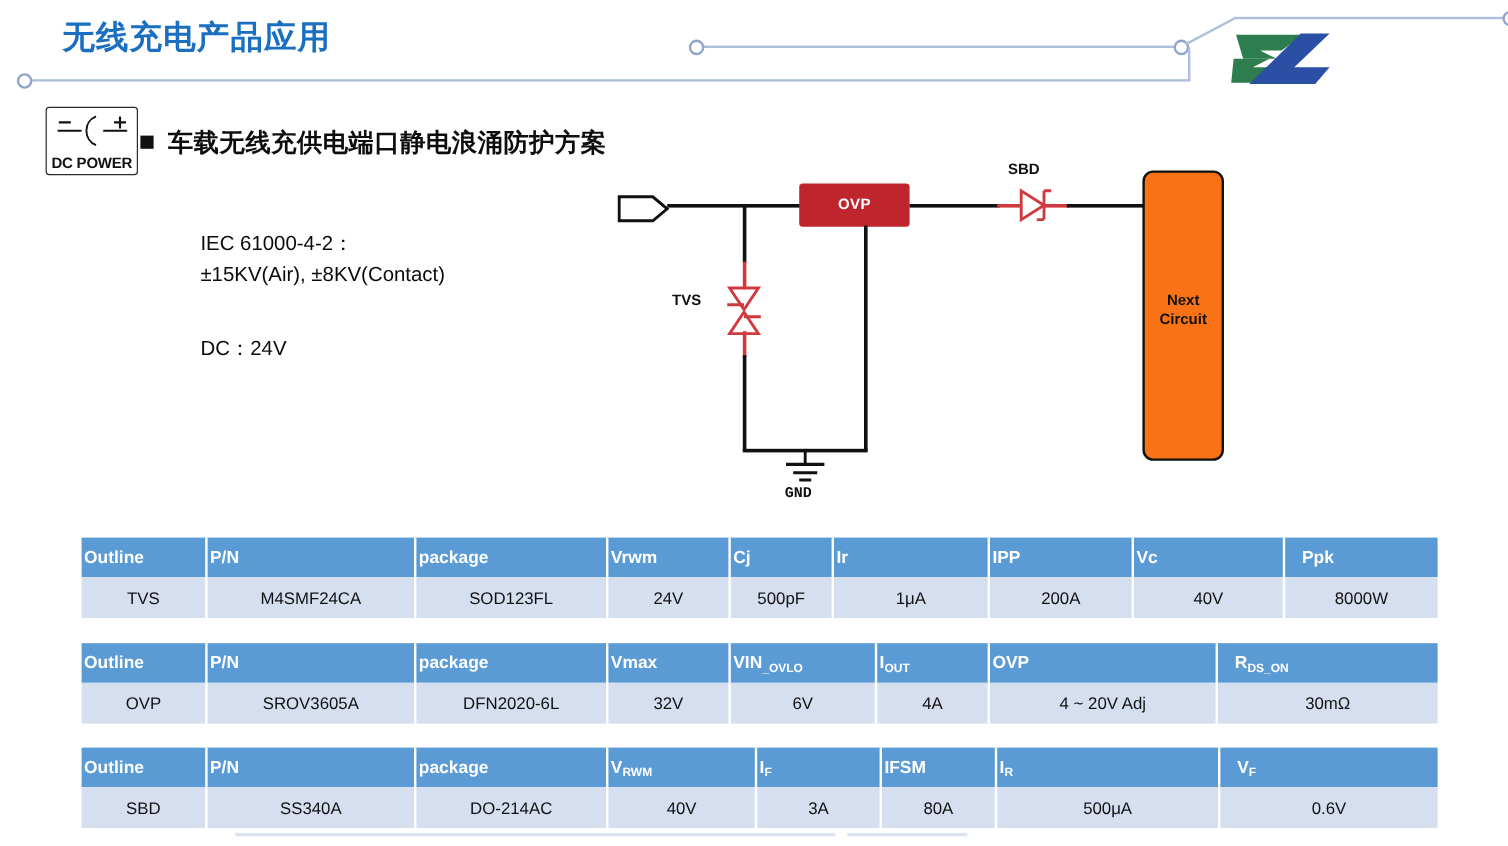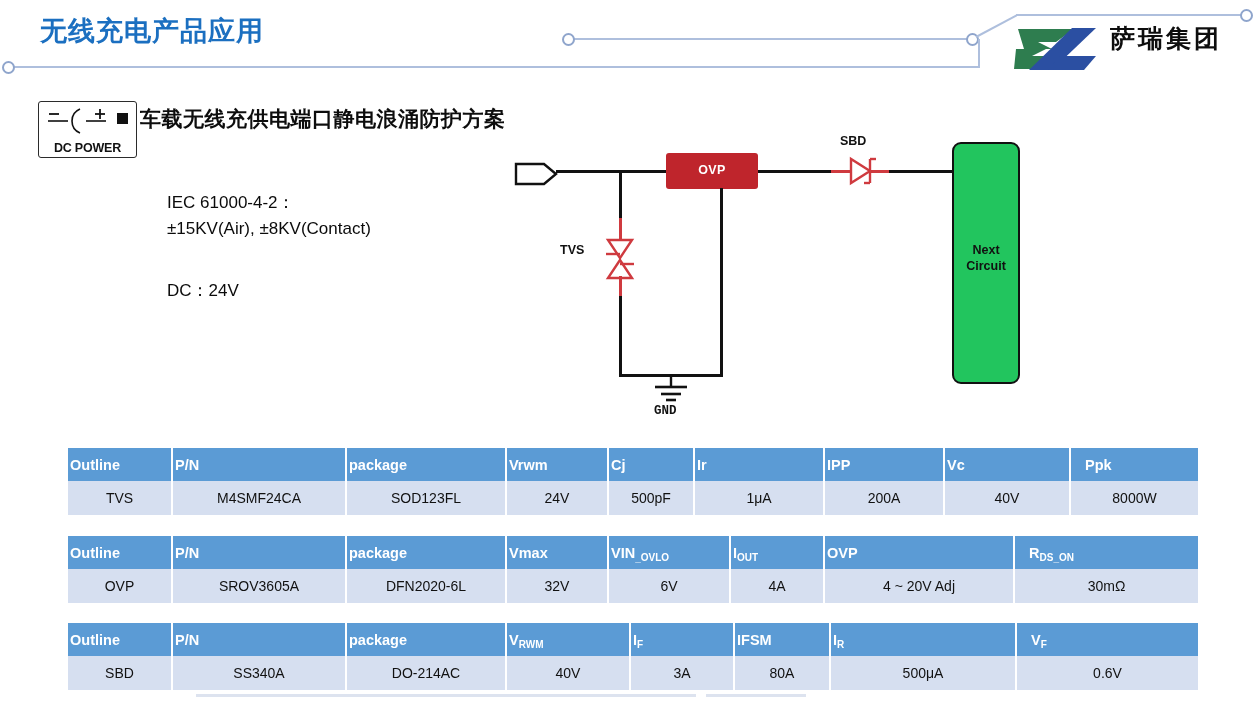--- a/index.html
+++ b/index.html
@@ -8,21 +8,21 @@
     background: #ffffff;
   }
   body {
     width: 1257px; height: 705px;
     position: relative; overflow: hidden;
     font-family: "Liberation Sans", "DejaVu Sans", sans-serif;
     color: #000;
   }
 
   
-  #header { position: absolute; left: 0; top: 0; width: 1104px; height: 92px; }
+  #header { position: absolute; left: 12px; top: 0; width: 1104px; height: 92px; }
 
   #page-title {
     position: absolute; left: 40px; top: 13px;
     font-size: 27px; font-weight: bold;
     color: #1B6FC0; letter-spacing: 1px;
     white-space: nowrap;
   }
 
   
   .hline { position: absolute; background: #aebfdd; height: 2px; }
@@ -48,24 +48,23 @@
   }
   #logo-en {
     position: absolute; left: 99px; top: 32px;
     font-size: 13.5px; letter-spacing: 2.6px; color: #3a3a3a;
     font-family: "Liberation Sans", "DejaVu Sans", sans-serif;
   }
 
   
   #dc-badge {
     position: absolute; left: 38px; top: 89px;
-    width: 99px; height: 57px;
+    width: 77px; height: 57px;
     border: 1.6px solid #2b2b2b; border-radius: 3px;
     background: #fff;
-    margin-top: 12px;
   }
   #dc-badge-label {
     position: absolute; left: 0; right: 0; bottom: 2px;
     text-align: center; font-size: 12.5px; font-weight: bold;
     color: #111; letter-spacing: -0.2px;
   }
   #dc-badge-sym { position: absolute; left: 5px; top: 4px; width: 66px; height: 30px; }
 
   #section-bullet {
     position: absolute; left: 117px; top: 113px;
@@ -94,21 +93,21 @@
     background: #BF252C; border-radius: 3px;
   }
   #ovp-label {
     position: absolute; left: 0; right: 0; top: 10px;
     text-align: center; color: #fff;
     font-size: 12.5px; font-weight: bold; letter-spacing: 0.3px;
   }
   #next-circuit-box {
     position: absolute; left: 952px; top: 142px;
     width: 68px; height: 242px;
-    border: 2.2px solid #111; border-radius: 9px; background: #22c55e;
+    border: 2.2px solid #111; border-radius: 9px; background: #f97316;
   }
   #next-circuit-label {
     position: absolute; left: 0; right: 0; top: 98px;
     text-align: center; font-size: 12.5px; font-weight: bold;
     line-height: 16px; color: #111;
   }
   .cap-label {
     position: absolute; font-size: 12.5px; font-weight: bold; color: #111;
     white-space: nowrap;
   }
@@ -164,21 +163,20 @@
   <div class="hline" style="left:1016px; top:14px; width:228px;"></div>
   <div class="dnode" style="left:1240px; top:9px;"></div>
 
   <div id="logo-block">
     <svg id="logo-mark" viewBox="0 0 92 48">
       <polygon points="6,4 62,4 44,17 26,17 40,24 12,24" fill="#2E7D4F"></polygon>
       <polygon points="4,24 34,24 20,31 52,31 36,44 2,44" fill="#2E7D4F"></polygon>
       <polygon points="60,3 84,3 40,45 17,45" fill="#2B4FA2"></polygon>
       <polygon points="48,31 84,31 72,45 36,45" fill="#2B4FA2"></polygon>
     </svg>
-    <div id="logo-cn">萨瑞集团</div>
   </div>
 </div>
 
 <div id="dc-badge">
   <svg id="dc-badge-sym" viewBox="0 0 66 30">
     <line x1="4" y1="15" x2="24" y2="15" stroke="#111" stroke-width="1.6"></line>
     <line x1="42" y1="15" x2="62" y2="15" stroke="#111" stroke-width="1.6"></line>
     <path d="M 36 3 A 13 13 0 0 0 36 27" fill="none" stroke="#111" stroke-width="1.6"></path>
     <line x1="5" y1="8" x2="15" y2="8" stroke="#111" stroke-width="1.8"></line>
     <line x1="51" y1="8" x2="61" y2="8" stroke="#111" stroke-width="1.8"></line>

